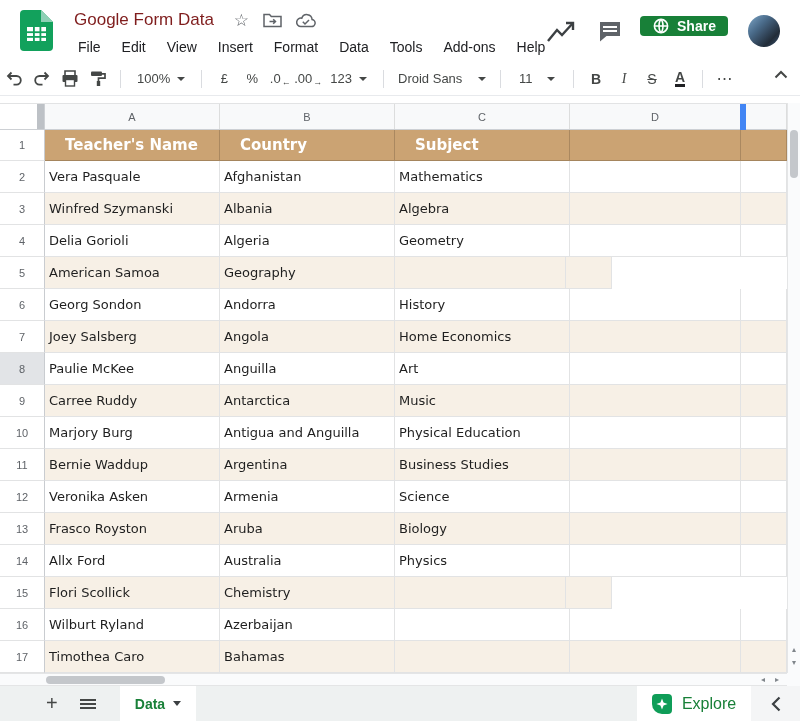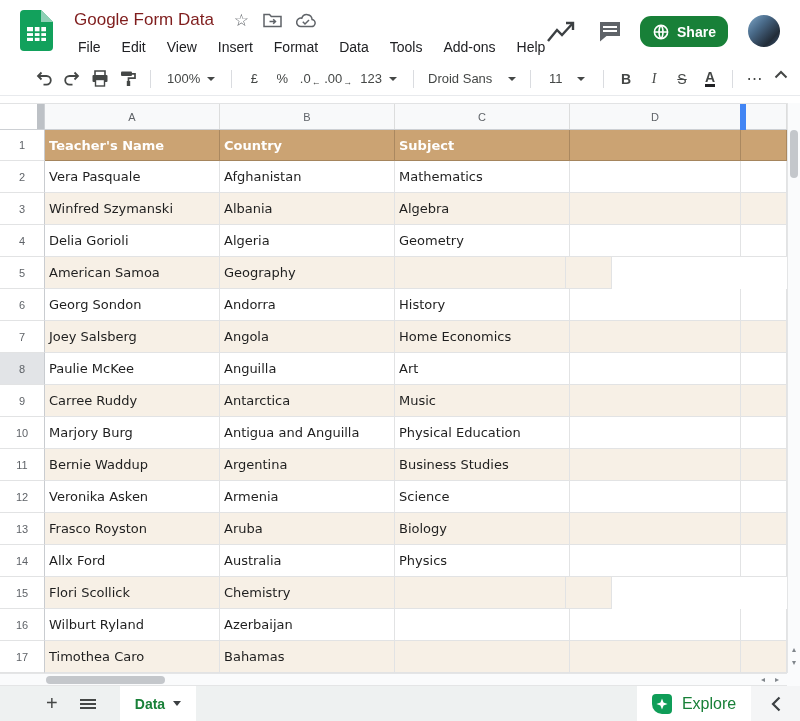--- a/index.html
+++ b/index.html
@@ -9,27 +9,27 @@
   
   .titlebar { position:absolute; top:0; left:0; width:800px; height:62px; background:#fff; }
   .logo { position:absolute; left:20px; top:10px; width:33px; height:41px; }
   .title-block { position:absolute; left:74px; top:6px; }
   .title-row { display:flex; align-items:center; height:28px; }
   .doc-title { font-size:17px; color:#7f1d1d; margin-right:20px; }
   .doc-icon { color:#5f6368; font-size:17px; margin-right:14px; display:flex; align-items:center; }
   .menubar { display:flex; gap:13px; margin-top:3px; font-size:14px; color:#202124; }
   .menu-item { padding:2px 4px; cursor:default; }
   .tb-right-icon { position:absolute; top:20px; }
-  .share-btn { position:absolute; left:640px; top:16px; width:88px; height:31px; background:var(--share-green); border-radius:11px; display:flex; align-items:center; justify-content:center; gap:7px; }
+  .share-btn { position:absolute; left:640px; top:16px; width:88px; height:20px; background:var(--share-green); border-radius:4px; display:flex; align-items:center; justify-content:center; gap:7px; }
   .share-label { color:#fff; font-size:14px; font-weight:bold; }
   .avatar { position:absolute; left:748px; top:15px; width:32px; height:32px; border-radius:50%;
     background:linear-gradient(135deg,#7fa8c9 0%,#4a6b8a 35%,#222c38 75%,#3b5878 100%); }
 
   
-  .toolbar { position:absolute; top:62px; left:0; width:800px; height:34px; border-bottom:1px solid #e8eaed; display:flex; align-items:center; padding-left:30px; color:#444746; }
+  .toolbar { position:absolute; top:62px; left:0; width:800px; height:34px; border-bottom:1px solid #e8eaed; display:flex; align-items:center; color:#444746; }
   .tb-btn { min-width:28px; height:26px; display:flex; align-items:center; justify-content:center; }
   .tb-text { font-size:13px; color:#444746; }
   .tb-divider { width:1px; height:18px; background:#dadce0; margin:0 8px; }
   .caret { width:0; height:0; border:4px solid transparent; border-top:4px solid #444746; margin-left:7px; margin-top:4px; }
   .zoom-ctl, .fmt-ctl { display:flex; align-items:center; padding:0 8px; }
   .font-ctl { display:flex; align-items:center; width:100px; justify-content:space-between; padding:0 6px; }
   .size-ctl { display:flex; align-items:center; width:56px; justify-content:space-between; padding:0 10px; }
   .bold-lb { font-weight:bold; font-size:14px; }
   .italic-lb { font-style:italic; font-family:"Liberation Serif",serif; font-size:14px; }
   .strike-lb { text-decoration:line-through; font-size:14px; }
@@ -41,21 +41,21 @@
   
   .colheaders { position:absolute; top:103px; left:0; width:787px; height:27px; display:flex; background:#f8f9fa; border-top:1px solid #e2e3e4; border-bottom:1px solid #cdd0d4; }
   .corner { width:45px; height:100%; position:relative; border-right:1px solid #cdd0d4; background:#fff; }
   .corner-grip { position:absolute; right:0; top:0; width:7px; height:100%; background:#bdc1c6; }
   .colh { border-right:1px solid #dcdddd; font-size:11px; color:#5f6368; display:flex; align-items:center; justify-content:center; }
   .wA,.wB,.wC { width:175px; } .wD { width:171px; } .wE { width:46px; }
   .freeze-bar { position:absolute; left:740px; top:0; width:6px; height:26px; background:var(--indicator-blue); }
 
   .header-row { position:absolute; top:130px; left:0; width:787px; height:31px; display:flex; }
   .header-gutter { width:45px; background:#fff; border-right:1px solid #c9ccd0; border-bottom:1px solid #e2e3e4; color:#5f6368; font-size:11px; display:flex; align-items:center; justify-content:center; }
-  .header-cell { background:var(--header-tan); border-right:1px solid rgba(0,0,0,0.16); border-bottom:1px solid rgba(0,0,0,0.18); color:#fff; font-weight:bold; font-size:13px; font-family:"DejaVu Sans",sans-serif; display:flex; align-items:center; padding-left:4px; white-space:nowrap; overflow:hidden; }
+  .header-cell { background:var(--header-tan); border-right:1px solid rgba(0,0,0,0.16); border-bottom:1px solid rgba(0,0,0,0.18); color:#fff; font-weight:bold; font-size:15px; font-family:"DejaVu Sans",sans-serif; display:flex; align-items:center; padding-left:20px; white-space:nowrap; overflow:hidden; }
 
   .grid-rows { position:absolute; top:161px; left:0; width:787px; }
   .grid-row { display:flex; height:32px; }
   .gutter-cell { width:45px; border-right:1px solid #c9ccd0; border-bottom:1px solid #e2e3e4; background:#fff; color:#5f6368; font-size:11px; display:flex; align-items:center; justify-content:center; }
   .gutter-cell.active { background:#e2e4e7; }
   .cell { border-right:1px solid #e2e3e4; border-bottom:1px solid #e2e3e4; background:#fff; font-size:13px; font-family:"DejaVu Sans",sans-serif; color:#1f1f1f; display:flex; align-items:center; padding-left:4px; white-space:nowrap; overflow:hidden; }
   .grid-row.band .cell { background:var(--band-cream); }
   .c1,.c2,.c3 { width:175px; } .c4 { width:171px; } .c5 { width:46px; }
 
   

